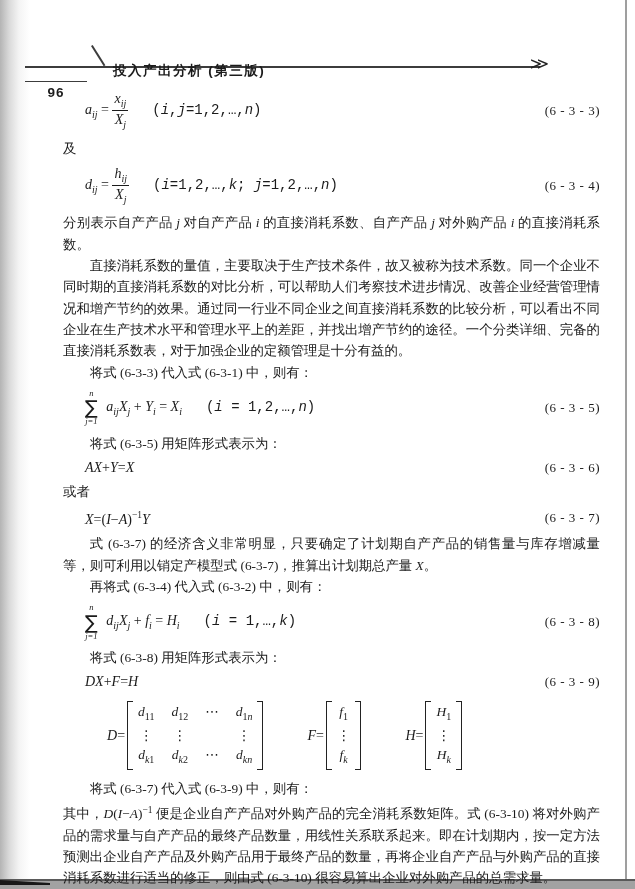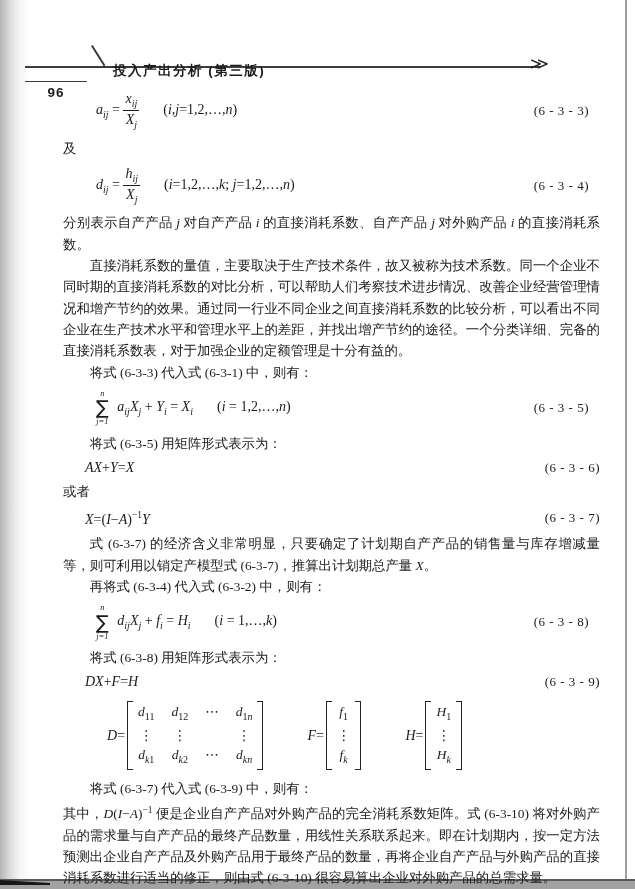--- a/index.html
+++ b/index.html
@@ -27,26 +27,26 @@
   .chevron{position:absolute;left:506px;top:11px;font-size:16px;line-height:16px;color:#222;
     font-family:"DejaVu Sans",sans-serif;transform:scaleX(1.15);}
   
   .content{position:absolute;left:63px;top:84px;width:537px;
     font-size:13.4px;line-height:21.3px;text-align:justify;}
   .para{margin:0;}
   .para.ind{text-indent:2em;}
   .para i{font-family:"Liberation Serif",serif;}
   
   .eqrow{display:flex;align-items:center;margin:3px 0;padding-left:22px;}
-  .eqrow.tall{margin:6px 11px;}
+  .eqrow.tall{margin:6px 0;}
   .eqbody{flex:1;font-size:14px;white-space:nowrap;}
   .eqnum{font-size:13px;white-space:nowrap;letter-spacing:.5px;}
   sub{font-size:10px;}
   sup{font-size:9.5px;}
-  .cond{margin-left:24px;}
+  .cond{margin-left:24px;font-family:Liberation Mono, monospace;}
   .frac{display:inline-flex;flex-direction:column;vertical-align:middle;text-align:center;line-height:1.25;}
   .fn{border-bottom:1.2px solid #1b1b1b;padding:0 2px;}
   .fd{padding:0 2px;}
   .sum{display:inline-flex;flex-direction:column;align-items:center;vertical-align:middle;
     margin-right:5px;line-height:1;}
   .slim{font-size:8.5px;font-style:italic;line-height:1.1;}
   .ssig{font-size:19px;line-height:1;font-family:"DejaVu Sans",sans-serif;}
   
   .matrow{display:flex;align-items:center;gap:44px;margin:8px 0 8px 0;padding-left:44px;}
   .mitem{display:flex;align-items:center;font-size:14px;}

